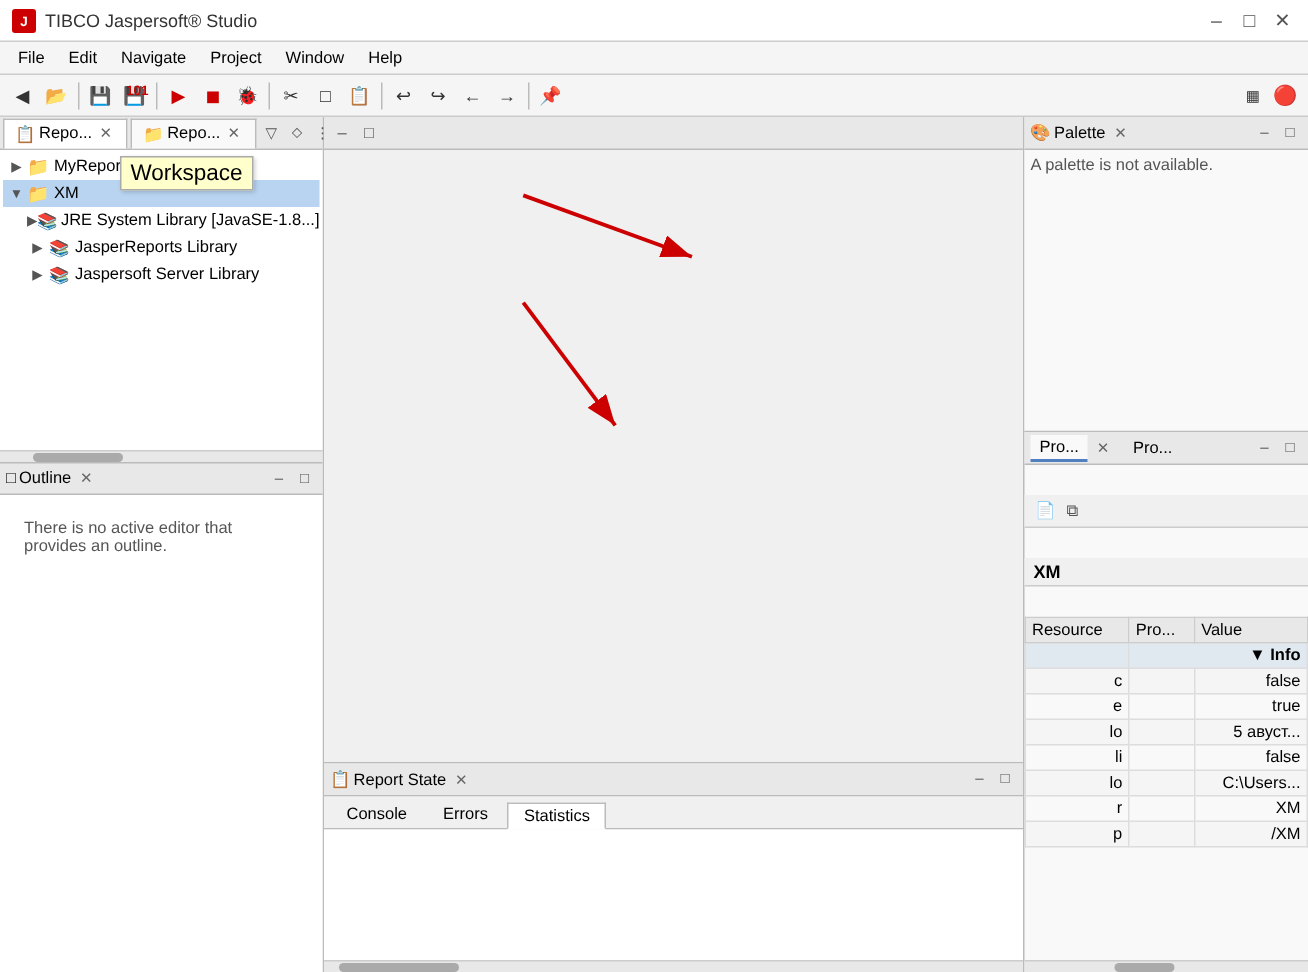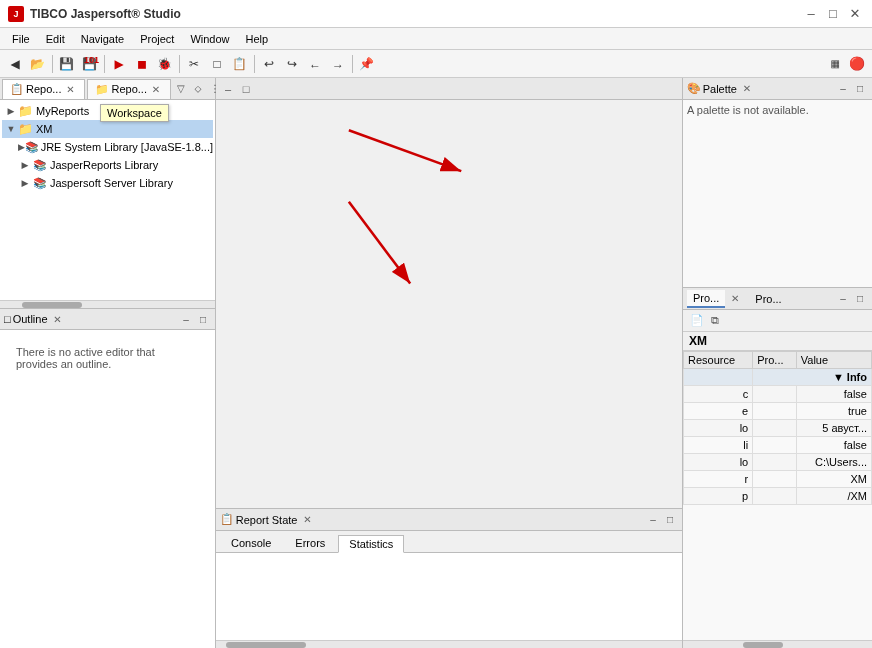--- a/index.html
+++ b/index.html
@@ -1,21 +1,21 @@
 <!DOCTYPE html>
 <html><head>
   <meta charset="utf-8">
   <style>
     * { margin: 0; padding: 0; box-sizing: border-box; }
     body { width: 872px; height: 648px; overflow: hidden; background: #f0f0f0; font-family: 'Segoe UI', Tahoma, Arial, sans-serif; font-size: 11px; color: #000; }
 
     
     #title-bar { background: #fff; height: 28px; display: flex; align-items: center; padding: 0 8px; border-bottom: 1px solid #ccc; font-size: 12px; }
     #title-bar .title-icon { width: 16px; height: 16px; background: #c00; margin-right: 6px; border-radius: 2px; display: flex; align-items: center; justify-content: center; color: white; font-size: 9px; font-weight: bold; }
-    #title-bar .title-text { flex: 1; font-size: 12px; color: #333; font-weight: bold; }
+    #title-bar .title-text { flex: 1; font-size: 12px; color: #333; }
     #title-bar .win-controls { display: flex; gap: 4px; }
     #title-bar .win-btn { width: 18px; height: 18px; border: none; background: transparent; cursor: pointer; display: flex; align-items: center; justify-content: center; font-size: 13px; color: #555; }
 
     
     #menu-bar { background: #f5f5f5; height: 22px; display: flex; align-items: center; padding: 0 4px; border-bottom: 1px solid #ccc; }
     .menu-item { padding: 2px 8px; cursor: pointer; font-size: 11px; color: #000; }
 
     
     #toolbar { background: #f5f5f5; height: 28px; display: flex; align-items: center; padding: 0 4px; border-bottom: 1px solid #ccc; gap: 1px; }
     .tb-btn { width: 22px; height: 22px; border: 1px solid transparent; background: transparent; cursor: pointer; display: flex; align-items: center; justify-content: center; font-size: 12px; color: #333; border-radius: 2px; }
@@ -66,21 +66,21 @@
 
     
     #right-panel { width: 190px; display: flex; flex-direction: column; border-left: 1px solid #bbb; background: #f9f9f9; }
 
     
     #palette-panel { height: 210px; border-bottom: 1px solid #bbb; display: flex; flex-direction: column; }
     #palette-header { height: 22px; background: #e8e8e8; border-bottom: 1px solid #bbb; display: flex; align-items: center; padding: 0 4px; gap: 2px; }
     .palette-body { flex: 1; background: #f9f9f9; padding: 4px; font-size: 11px; color: #555; }
 
     
-    #props-panel { flex: 1; display: flex; flex-direction: column; }
+    #props-panel { flex: 1; display: flex; flex-direction: column; gap: 20px; }
     #props-header { height: 22px; background: #e8e8e8; border-bottom: 1px solid #bbb; display: flex; align-items: center; padding: 0 4px; gap: 1px; }
     .props-tab { padding: 2px 6px; font-size: 11px; cursor: pointer; background: transparent; border: none; }
     .props-tab.active { background: #f9f9f9; border-bottom: 2px solid #5080c0; }
     .props-title-row { height: 22px; background: #f0f0f0; border-bottom: 1px solid #ccc; display: flex; align-items: center; padding: 0 6px; gap: 4px; }
     .props-actions { margin-left: auto; display: flex; gap: 2px; }
     .props-action-btn { width: 16px; height: 16px; display: flex; align-items: center; justify-content: center; cursor: pointer; font-size: 11px; color: #555; }
 
     
     .props-table { width: 100%; border-collapse: collapse; font-size: 11px; }
     .props-table th { background: #e8e8e8; border: 1px solid #ccc; padding: 2px 4px; text-align: left; font-weight: normal; position: sticky; top: 0; }
@@ -89,21 +89,21 @@
     .props-scroll { flex: 1; overflow: auto; }
     .props-group { background: #e0e8f0; font-weight: bold; }
     .indent { padding-left: 12px; }
     .props-scroll-h { height: 8px; background: #e8e8e8; border-top: 1px solid #ccc; display: flex; align-items: center; }
     .props-scroll-thumb { height: 6px; width: 40px; background: #aaa; border-radius: 3px; margin-left: 60px; }
 
     
     .arrows-overlay { position: absolute; top: 0; left: 0; width: 100%; height: 100%; pointer-events: none; }
 
     
-    .tooltip { position: absolute; top: 26px; left: 100px; background: #ffffcc; border: 1px solid #aaa; padding: 2px 6px; font-size: 11px; z-index: 10; white-space: nowrap; box-shadow: 1px 1px 3px rgba(0,0,0,0.2); }
+    .tooltip { position: absolute; top: 26px; left: 80px; background: #ffffcc; border: 1px solid #aaa; padding: 2px 6px; font-size: 15px; z-index: 10; white-space: nowrap; box-shadow: 1px 1px 3px rgba(0,0,0,0.2); }
 
     
     #outline-panel { flex: 1; overflow: auto; padding: 16px; background: #fff; font-size: 11px; color: #555; }
 
     .left-bottom { display: flex; flex-direction: column; flex: 1; }
     .outline-header { height: 22px; background: #e8e8e8; border-bottom: 1px solid #bbb; border-top: 1px solid #bbb; display: flex; align-items: center; padding: 0 4px; gap: 2px; }
 
     
     ::-webkit-scrollbar { width: 8px; height: 8px; }
     ::-webkit-scrollbar-track { background: #e8e8e8; }

